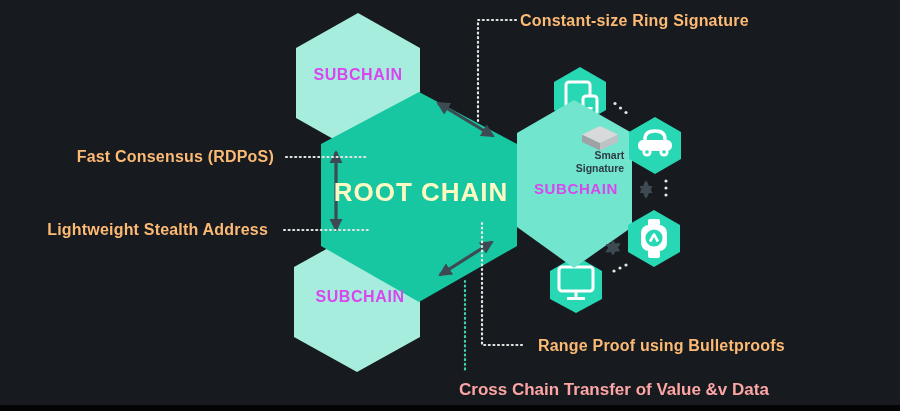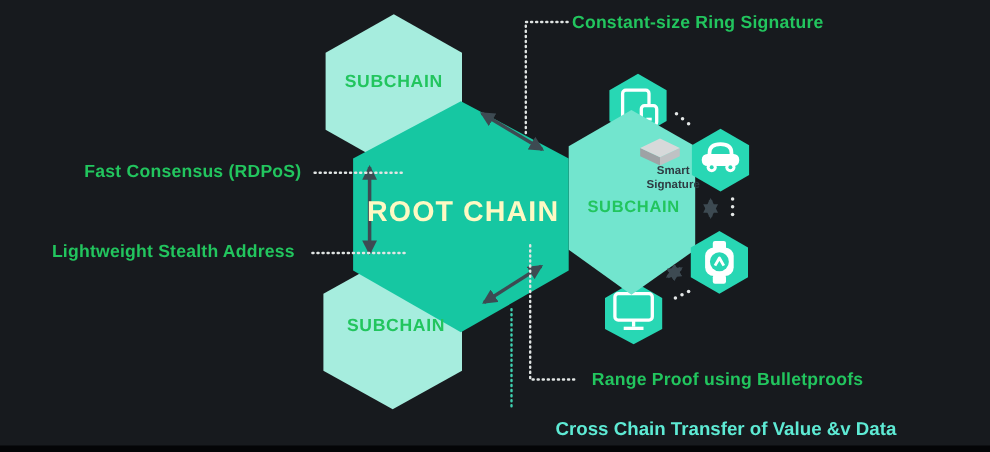--- a/index.html
+++ b/index.html
@@ -3,43 +3,42 @@
 <meta charset="utf-8">
 <style>
   html,body{margin:0;padding:0;background:#0c0e10;}
   .stage{
     position:relative;width:900px;height:411px;overflow:hidden;
     background:#171a1e;
     font-family:"Liberation Sans",sans-serif;
   }
   .layer{position:absolute;inset:0;}
   .lbl{
-    position:absolute;font-weight:bold;font-size:16px;color:#22c55e;
+    position:absolute;font-weight:bold;font-size:16px;color:#fdba74;
     white-space:nowrap;letter-spacing:.2px;
   }
   .lbl.right-align{text-align:right;}
   .hex-label{
     position:absolute;transform:translateX(-50%);
-    font-weight:bold;color:#22c55e;font-size:16px;letter-spacing:.6px;
+    font-weight:bold;color:#d946ef;font-size:16px;letter-spacing:.6px;
     white-space:nowrap;
   }
   .rootchain-label{
     position:absolute;transform:translateX(-50%);
     font-weight:bold;color:#fef9c3;font-size:26px;letter-spacing:1px;
     white-space:nowrap;
   }
   .smart-contract-label{
     position:absolute;transform:translateX(-50%);
     font-weight:bold;color:#2e3c43;font-size:10.5px;line-height:13px;
-    text-align:center;white-space:nowrap;margin-left:12px;
+    text-align:right;white-space:nowrap;
   }
   .accent-label{
-    position:absolute;font-weight:bold;font-size:17px;color:#5eead4;
+    position:absolute;font-weight:bold;font-size:17px;color:#fca5a5;
     white-space:nowrap;
-    margin-left:46px;
   }
   .bottom-strip{
     position:absolute;left:0;right:0;bottom:0;height:6px;background:#040507;
   }
 </style>
 </head>
 <body>
 
 <div class="stage">
 

